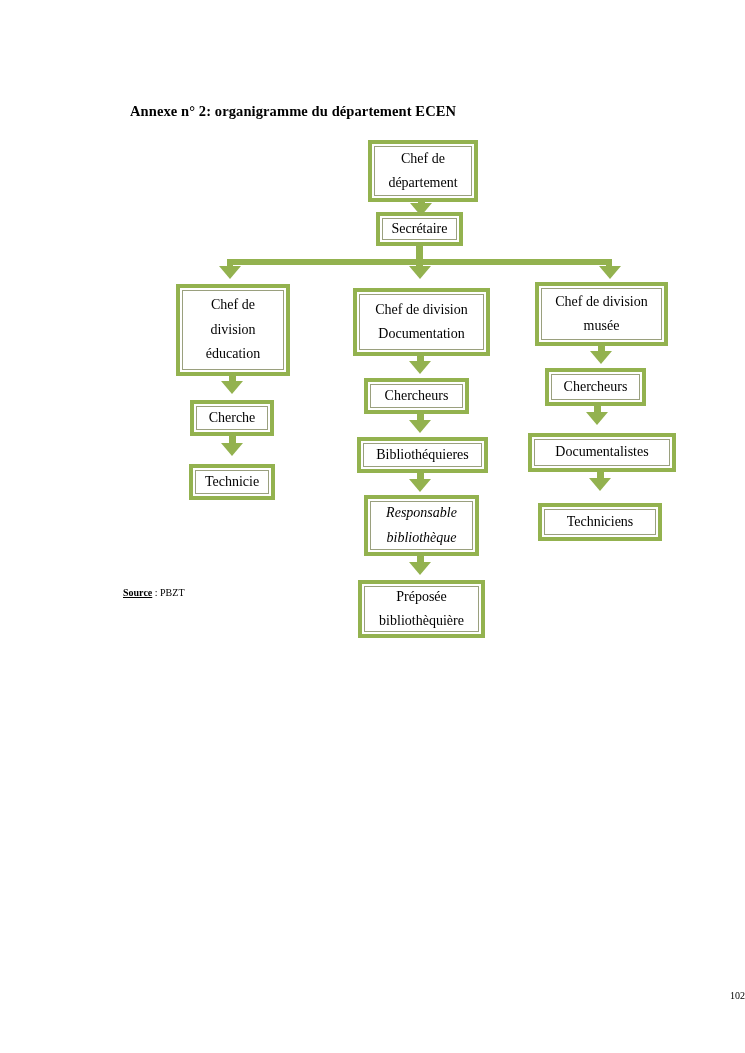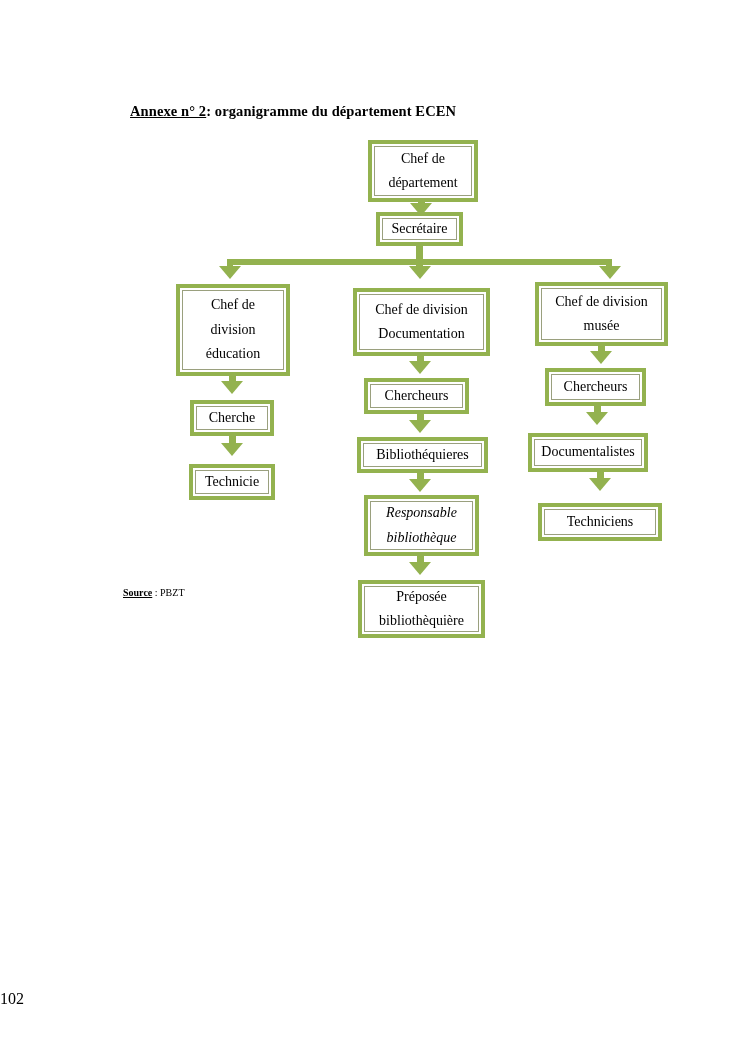--- a/index.html
+++ b/index.html
@@ -20,21 +20,20 @@
   #doc-title {
     position: absolute;
     left: 130px;
     top: 103px;
     font-size: 14.5px;
     font-weight: bold;
     letter-spacing: 0.1px;
     white-space: nowrap;
   }
   #doc-title .underlined {
-    text-decoration: underline;
   }
 
   
   #source-line {
     position: absolute;
     left: 123px;
     top: 587px;
     font-size: 10px;
     white-space: nowrap;
   }
@@ -42,22 +41,22 @@
     font-weight: bold;
     text-decoration: underline;
   }
 
   
   #page-number {
     position: absolute;
     left: 0;
     right: 0;
     top: 990px;
-    text-align: left;
-    font-size: 16px;
+    text-align: right;
+    font-size: 10px;
   }
 
   
   #chart-area {
     position: absolute;
     left: 0;
     top: 0;
     width: 745px;
     height: 1053px;
   }
@@ -232,21 +231,21 @@
 
   <div class="node" style="left:545px; top:368px; width:101px; height:38px;">
     <div class="inner">
       <span class="ln">Chercheurs</span>
     </div>
   </div>
 
   <div class="conn-stem" style="left:594px; top:405px; width:7px; height:11px;"></div>
   <div class="conn-arrow" style="left:586px; top:412px;"></div>
 
-  <div class="node" style="left:528px; top:433px; width:120px; height:39px;">
+  <div class="node" style="left:528px; top:433px; width:148px; height:39px;">
     <div class="inner">
       <span class="ln">Documentalistes</span>
     </div>
   </div>
 
   <div class="conn-stem" style="left:597px; top:471px; width:7px; height:11px;"></div>
   <div class="conn-arrow" style="left:589px; top:478px;"></div>
 
   <div class="node" style="left:538px; top:503px; width:124px; height:38px;">
     <div class="inner">

